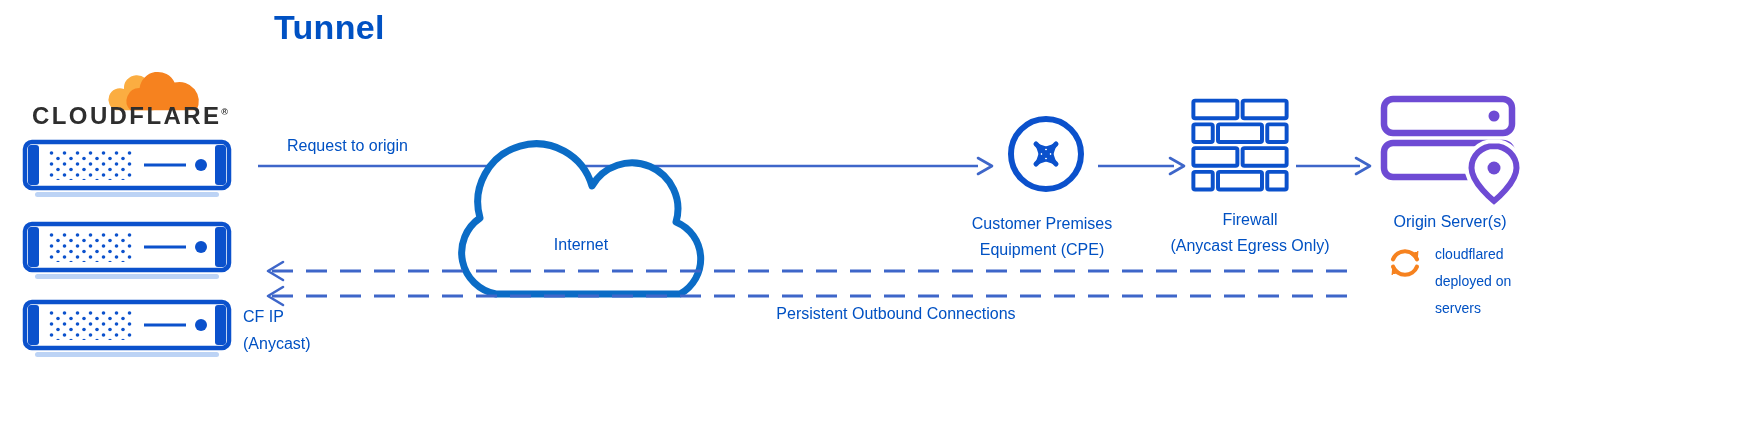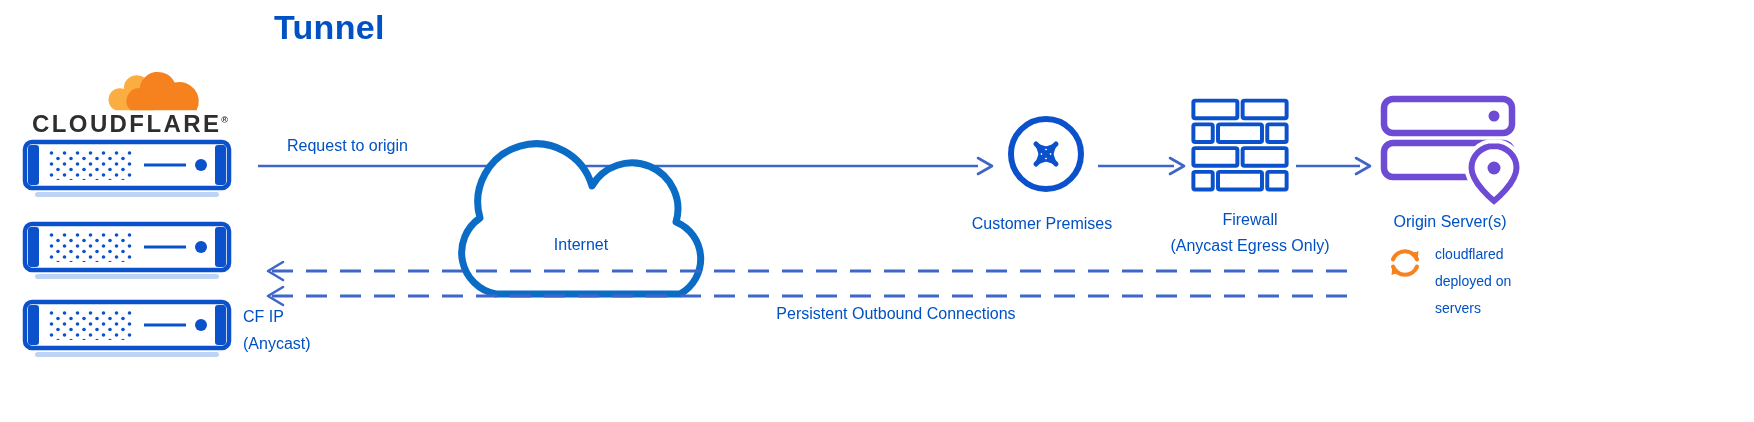--- a/index.html
+++ b/index.html
@@ -5,21 +5,21 @@
   * { margin:0; padding:0; box-sizing:border-box; }
   html,body { background:#fff; }
   body { font-family:"Liberation Sans", sans-serif; }
   .canvas { position:relative; width:1584px; height:422px; background:#fff; overflow:hidden; }
   .abs { position:absolute; }
   svg { display:block; overflow:visible; }
 
   .page-title { position:absolute; left:274px; top:8px; font-size:34px; font-weight:700;
                 color:var(--text-blue,#0051c3); letter-spacing:.3px; }
 
-  .wordmark { position:absolute; left:28px; top:110px; width:204px; text-align:center;
+  .wordmark { position:absolute; left:28px; top:102px; width:204px; text-align:center;
               font-weight:800; font-size:24px; letter-spacing:2.4px;
               color:var(--wordmark-dark,#2e2e2e); white-space:nowrap; }
   .wordmark sup { font-size:9px; letter-spacing:0; }
 
   .label { position:absolute; color:var(--text-blue,#0051c3); font-size:16px; line-height:26px; }
   .center { text-align:center; }
 
   .wire { stroke:var(--line-blue,#3e66c9); stroke-width:2.6; fill:none; }
   .wire.dash { stroke-width:3; stroke-dasharray:21 13; }
   .chev { stroke:var(--line-blue,#3e66c9); stroke-width:2.6; fill:none;
@@ -166,20 +166,21 @@
     <path d="M11 20 A14 14 0 0 1 37 20" class="so" fill="none" stroke-width="4.6" stroke-linecap="round" marker-end="url(#oArr)"></path>
     <path d="M37 28 A14 14 0 0 1 11 28" class="so" fill="none" stroke-width="4.6" stroke-linecap="round" marker-end="url(#oArr)"></path>
   </svg>
 
   <div class="label" style="left:287px;top:133px">Request to origin</div>
 
   <div class="label center" style="left:521px;top:232px;width:120px">Internet</div>
 
   <div class="label center" style="left:922px;top:211px;width:240px">
     <div>Customer Premises</div>
+    <div>Equipment (CPE)</div>
   </div>
 
   <div class="label center" style="left:1128px;top:207px;width:244px">
     <div>Firewall</div>
     <div>(Anycast Egress Only)</div>
   </div>
 
   <div class="label center" style="left:1372px;top:209px;width:156px">Origin Server(s)</div>
 
   <div class="label" style="left:1435px;top:241px;font-size:14px;line-height:27px">

